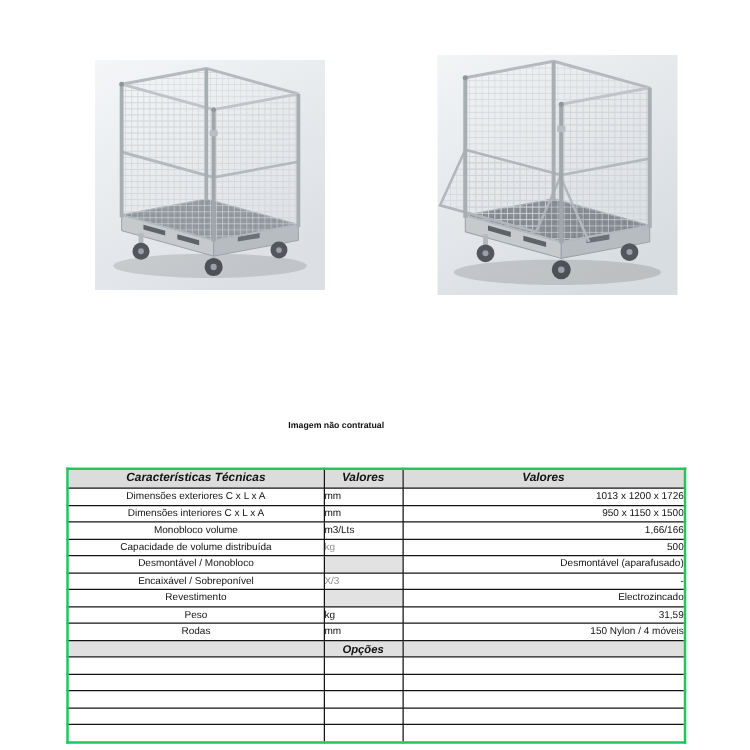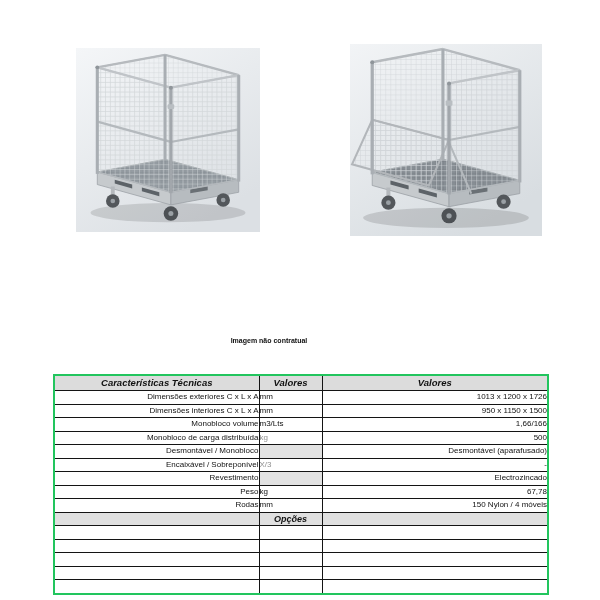--- a/index.html
+++ b/index.html
@@ -28,21 +28,21 @@
     border:1.5px solid #141414;
     padding:0; overflow:hidden; white-space:nowrap;
     height:12.5px; line-height:12.5px; vertical-align:middle;
     font-weight:normal;
   }
   table.spec tr.head th {
     height:14px; line-height:14px;
     background:#dcdcdc; font-style:italic; font-weight:bold; font-size:9.5px;
     text-align:center;
   }
-  td.name  { text-align:right; padding-left:3px; }
+  td.name  { text-align:center; padding-left:3px; }
   td.unit  { text-align:left; }
   td.value { text-align:right; }
   td.muted { color:#8f8f8f; }
   td.fill-gray { background:#e2e2e2; }
   tr.opcoes td { background:#e0e0e0; }
   tr.opcoes td.sec-label { font-style:italic; font-weight:bold; font-size:9px; text-align:center; }
 </style>
 </head>
 <body>
 
@@ -204,21 +204,21 @@
     <td class="name">Dimensões interiores C x L x A</td>
     <td class="unit">mm</td>
     <td class="value">950 x 1150 x 1500</td>
   </tr>
   <tr>
     <td class="name">Monobloco volume</td>
     <td class="unit">m3/Lts</td>
     <td class="value">1,66/166</td>
   </tr>
   <tr>
-    <td class="name">Monobloco de carga distribuída</td>
+    <td class="name">Capacidade de volume distribuída</td>
     <td class="unit muted">kg</td>
     <td class="value">500</td>
   </tr>
   <tr>
     <td class="name">Desmontável / Monobloco</td>
     <td class="unit fill-gray"></td>
     <td class="value">Desmontável (aparafusado)</td>
   </tr>
   <tr>
     <td class="name">Encaixável / Sobreponível</td>
@@ -226,21 +226,21 @@
     <td class="value">-</td>
   </tr>
   <tr>
     <td class="name">Revestimento</td>
     <td class="unit fill-gray"></td>
     <td class="value">Electrozincado</td>
   </tr>
   <tr>
     <td class="name">Peso</td>
     <td class="unit">kg</td>
-    <td class="value">67,78</td>
+    <td class="value">31,59</td>
   </tr>
   <tr>
     <td class="name">Rodas</td>
     <td class="unit">mm</td>
     <td class="value">150 Nylon / 4 móveis</td>
   </tr>
   <tr class="opcoes">
     <td></td>
     <td class="sec-label">Opções</td>
     <td></td>

